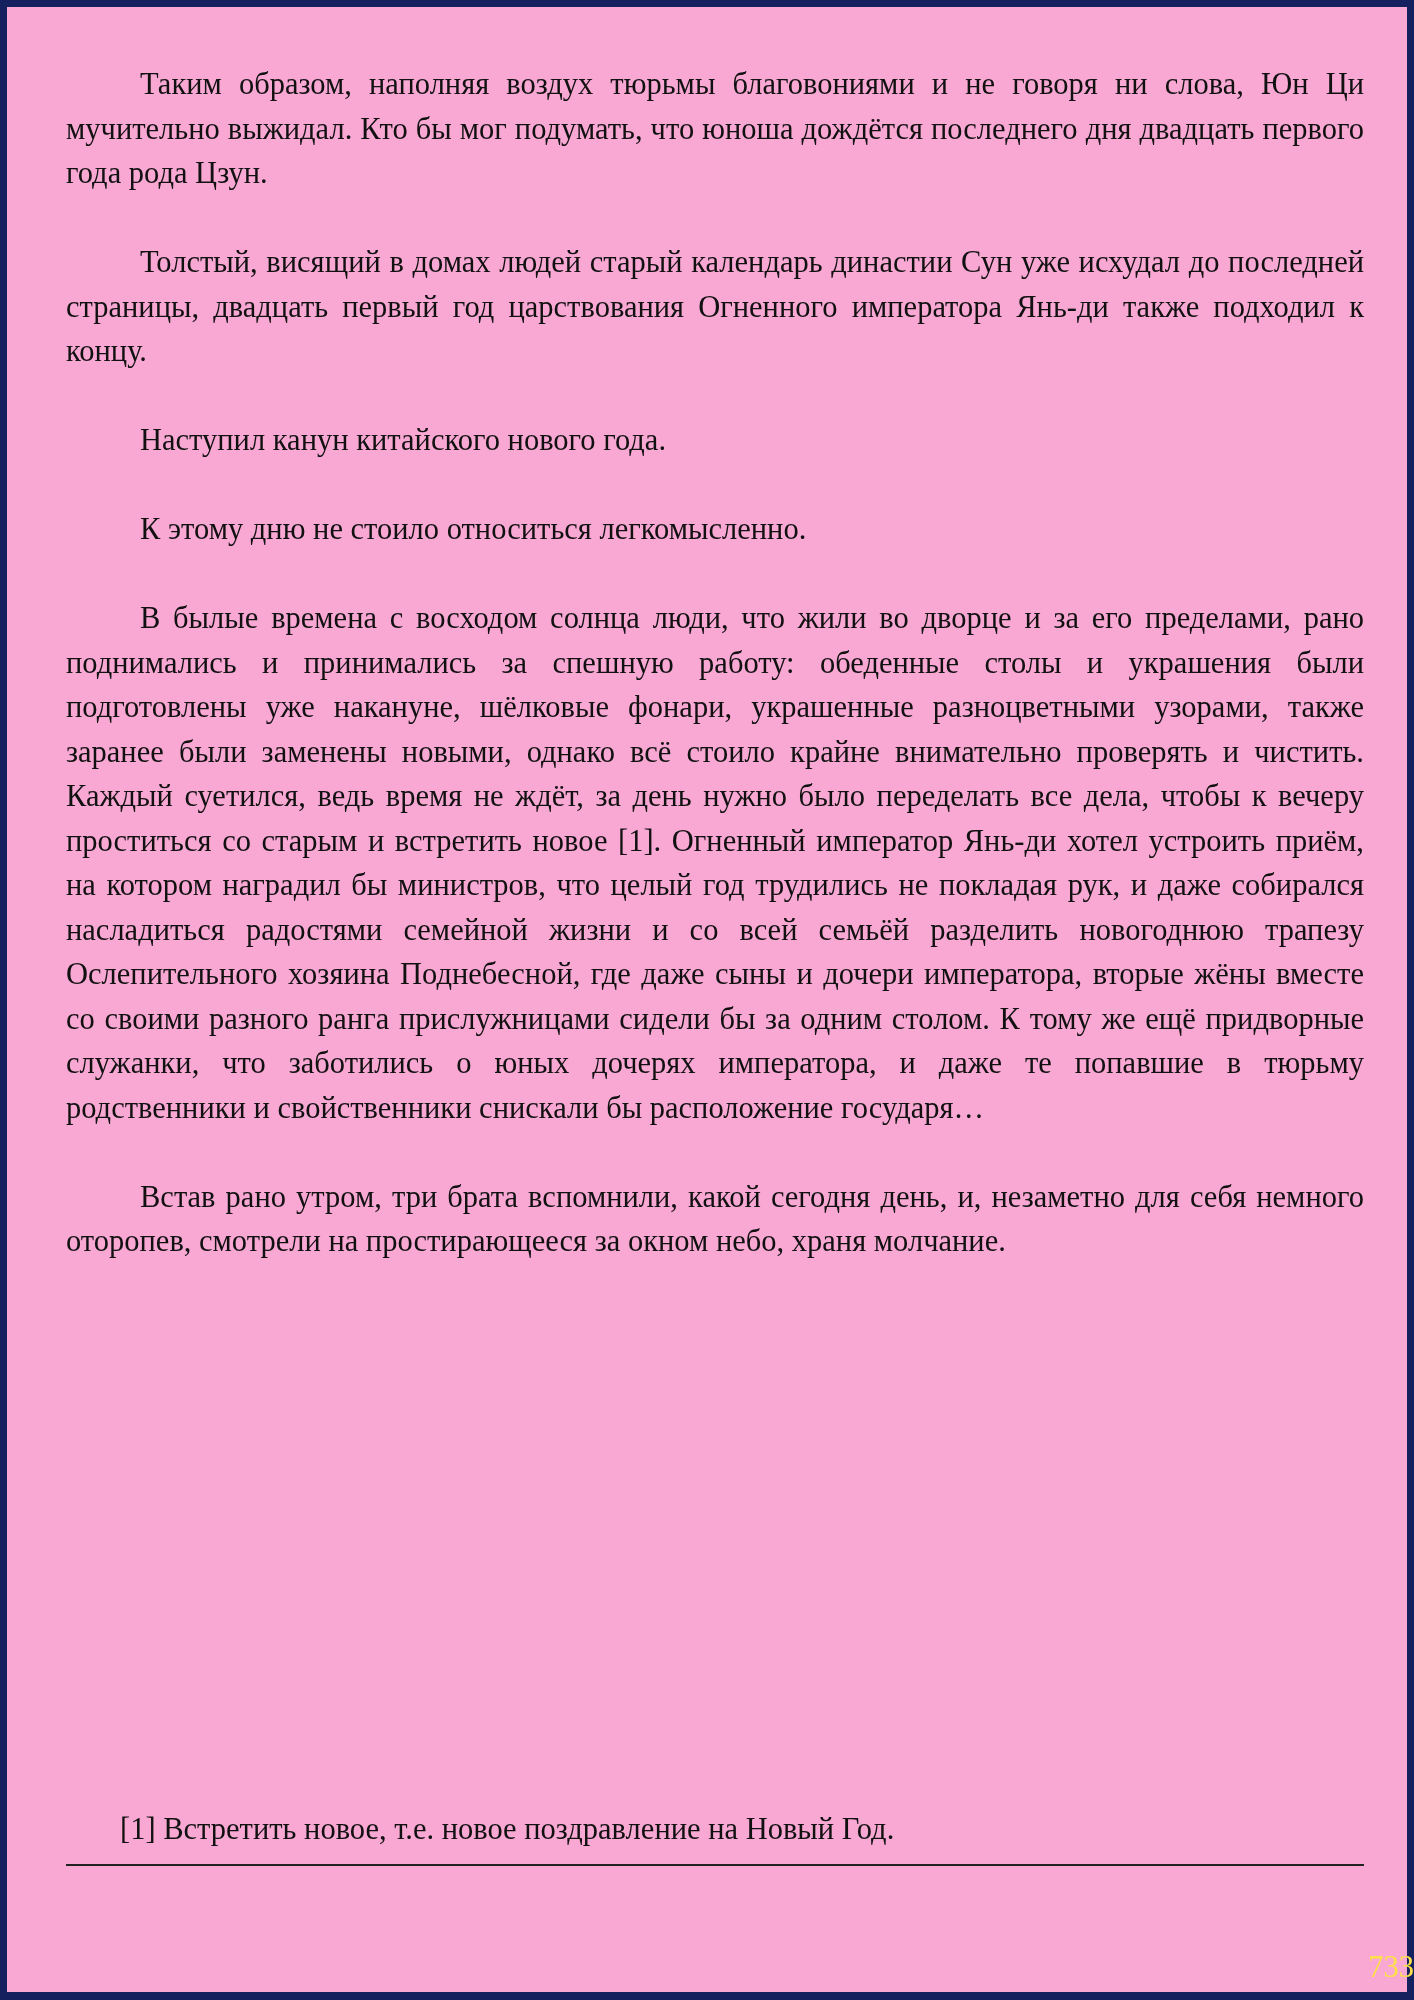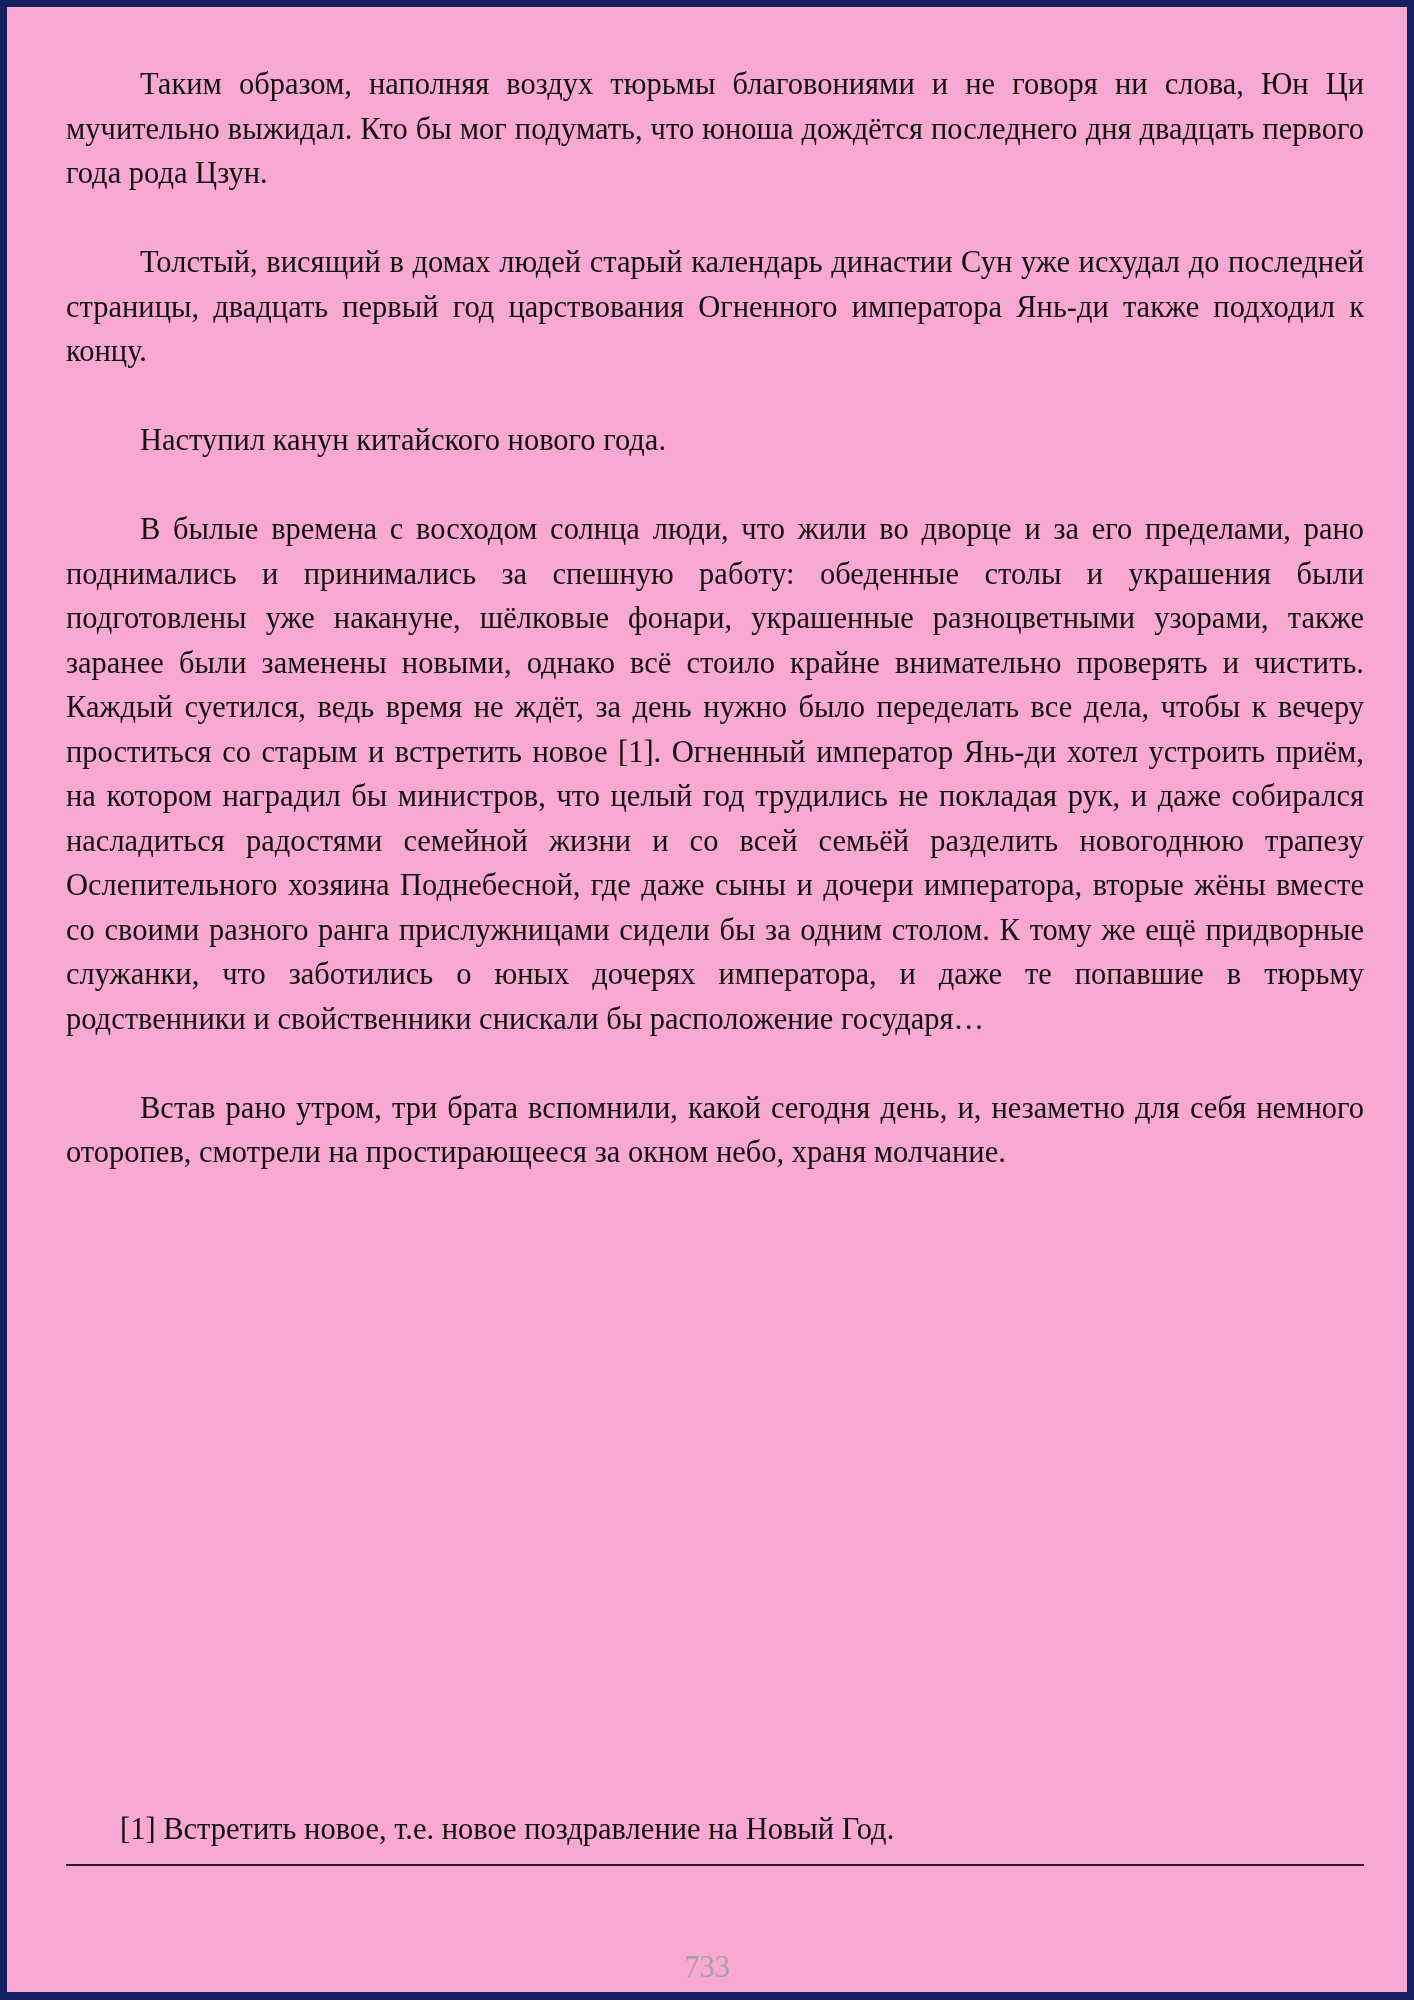--- a/index.html
+++ b/index.html
@@ -39,34 +39,35 @@
     position: absolute;
     left: 120px; top: 1811px;
     font-family: "Liberation Serif", "DejaVu Serif", serif;
     font-size: 30.5px;
     line-height: 36px;
     color: #111;
   }
   .page-number {
     position: absolute;
     left: 0; right: 0; top: 1949px;
-    text-align: center;
+    text-align: right;
     font-family: "Liberation Serif", "DejaVu Serif", serif;
     font-size: 30.5px;
     line-height: 36px;
-    color: #a3a3a3;
+    color: #fde047;
   }
 </style>
 </head>
 <body>
 
 <div class="page">
   <div class="content">
     <p class="para">Таким образом, наполняя воздух тюрьмы благовониями и не говоря ни слова, Юн Ци мучительно выжидал. Кто бы мог подумать, что юноша дождётся последнего дня двадцать первого года рода Цзун.</p>
     <p class="para">Толстый, висящий в домах людей старый календарь династии Сун уже исхудал до последней страницы, двадцать первый год царствования Огненного императора Янь-ди также подходил к концу.</p>
     <p class="para">Наступил канун китайского нового года.</p>
+    <p class="para">К этому дню не стоило относиться легкомысленно.</p>
     <p class="para">В былые времена с восходом солнца люди, что жили во дворце и за его пределами, рано поднимались и принимались за спешную работу: обеденные столы и украшения были подготовлены уже накануне, шёлковые фонари, украшенные разноцветными узорами, также заранее были заменены новыми, однако всё стоило крайне внимательно проверять и чистить. Каждый суетился, ведь время не ждёт, за день нужно было переделать все дела, чтобы к вечеру проститься со старым и встретить новое [1]. Огненный император Янь-ди хотел устроить приём, на котором наградил бы министров, что целый год трудились не покладая рук, и даже собирался насладиться радостями семейной жизни и со всей семьёй разделить новогоднюю трапезу Ослепительного хозяина Поднебесной, где даже сыны и дочери императора, вторые жёны вместе со своими разного ранга прислужницами сидели бы за одним столом. К тому же ещё придворные служанки, что заботились о юных дочерях императора, и даже те попавшие в тюрьму родственники и свойственники снискали бы расположение государя…</p>
     <p class="para">Встав рано утром, три брата вспомнили, какой сегодня день, и, незаметно для себя немного оторопев, смотрели на простирающееся за окном небо, храня молчание.</p>
   </div>
   <div class="footnote-rule"></div>
 </div>
 <div class="footnote">[1] Встретить новое, т.е. новое поздравление на Новый Год.</div>
 <div class="page-number">733</div>
 
 </body></html>

